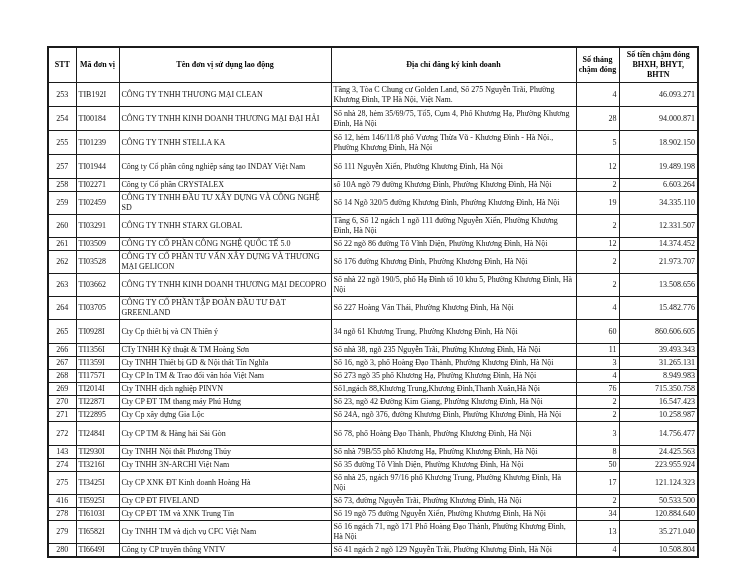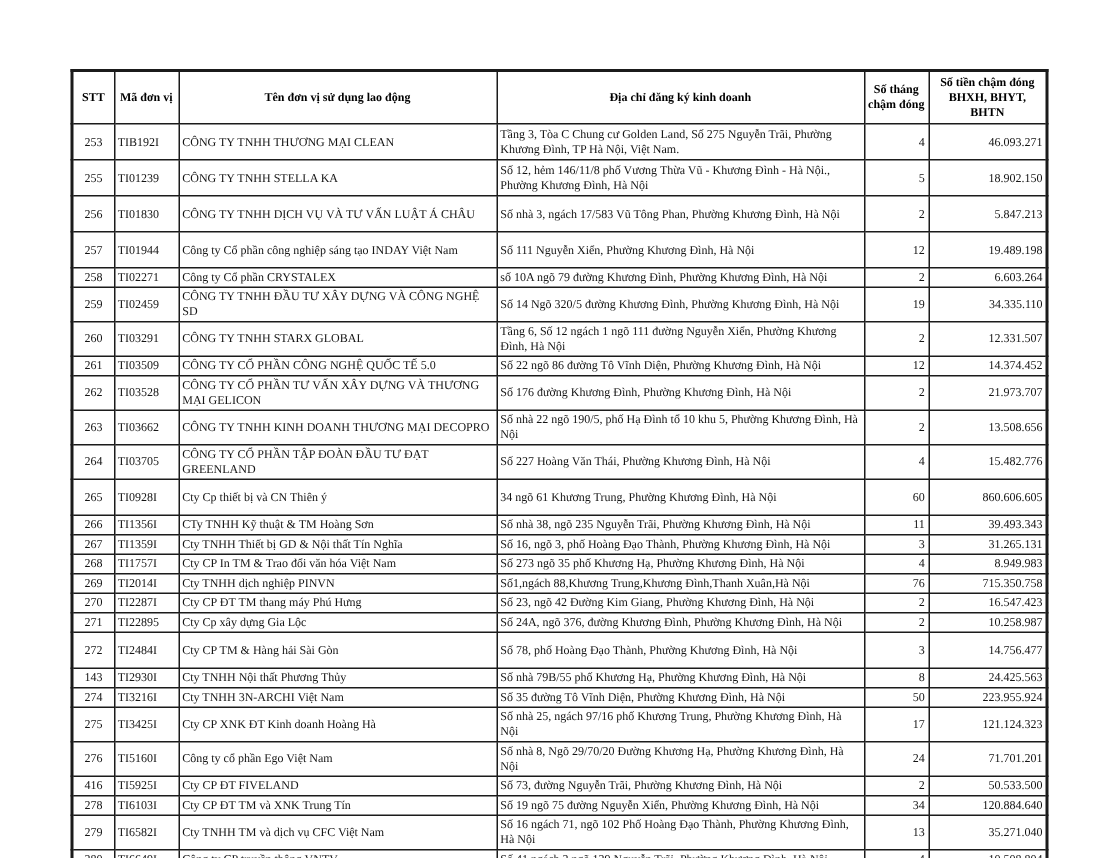--- a/index.html
+++ b/index.html
@@ -80,36 +80,36 @@
     <tbody>
         <tr>
           <td class="a-c">253</td>
           <td class="a-l">TIB192I</td>
           <td class="a-l">CÔNG TY TNHH THƯƠNG MẠI CLEAN</td>
           <td class="a-l">Tầng 3, Tòa C Chung cư Golden Land, Số 275 Nguyễn Trãi, Phường Khương Đình, TP Hà Nội, Việt Nam.</td>
           <td class="a-r">4</td>
           <td class="a-r">46.093.271</td>
         </tr>
         <tr>
+          <td class="a-c">254</td>
+          <td class="a-l">TI00184</td>
+          <td class="a-l">CÔNG TY TNHH KINH DOANH THƯƠNG MẠI ĐẠI HẢI</td>
+          <td class="a-l">Số nhà 28, hẻm 35/69/75, Tổ5, Cụm 4, Phố Khương Hạ, Phường Khương Đình, Hà Nội</td>
+          <td class="a-r">28</td>
+          <td class="a-r">94.000.871</td>
+        </tr>
+        <tr>
           <td class="a-c">255</td>
           <td class="a-l">TI01239</td>
           <td class="a-l">CÔNG TY TNHH STELLA KA</td>
           <td class="a-l">Số 12, hẻm 146/11/8 phố Vương Thừa Vũ - Khương Đình - Hà Nội., Phường Khương Đình, Hà Nội</td>
           <td class="a-r">5</td>
           <td class="a-r">18.902.150</td>
         </tr>
         <tr>
-          <td class="a-c">256</td>
-          <td class="a-l">TI01830</td>
-          <td class="a-l">CÔNG TY TNHH DỊCH VỤ VÀ TƯ VẤN LUẬT Á CHÂU</td>
-          <td class="a-l">Số nhà 3, ngách 17/583 Vũ Tông Phan, Phường Khương Đình, Hà Nội</td>
-          <td class="a-r">2</td>
-          <td class="a-r">5.847.213</td>
-        </tr>
-        <tr>
           <td class="a-c">257</td>
           <td class="a-l">TI01944</td>
           <td class="a-l">Công ty Cổ phần công nghiệp sáng tạo INDAY Việt Nam</td>
           <td class="a-l">Số 111 Nguyễn Xiển, Phường Khương Đình, Hà Nội</td>
           <td class="a-r">12</td>
           <td class="a-r">19.489.198</td>
         </tr>
         <tr>
           <td class="a-c">258</td>
           <td class="a-l">TI02271</td>
@@ -248,48 +248,40 @@
         </tr>
         <tr>
           <td class="a-c">275</td>
           <td class="a-l">TI3425I</td>
           <td class="a-l">Cty CP XNK ĐT Kinh doanh Hoàng Hà</td>
           <td class="a-l">Số nhà 25, ngách 97/16 phố Khương Trung, Phường Khương Đình, Hà Nội</td>
           <td class="a-r">17</td>
           <td class="a-r">121.124.323</td>
         </tr>
         <tr>
-          <td class="a-c">276</td>
-          <td class="a-l">TI5160I</td>
-          <td class="a-l">Công ty cổ phần Ego Việt Nam</td>
-          <td class="a-l">Số nhà 8, Ngõ 29/70/20 Đường Khương Hạ, Phường Khương Đình, Hà Nội</td>
-          <td class="a-r">24</td>
-          <td class="a-r">71.701.201</td>
-        </tr>
-        <tr>
           <td class="a-c">416</td>
           <td class="a-l">TI5925I</td>
           <td class="a-l">Cty CP ĐT FIVELAND</td>
           <td class="a-l">Số 73, đường Nguyễn Trãi, Phường Khương Đình, Hà Nội</td>
           <td class="a-r">2</td>
           <td class="a-r">50.533.500</td>
         </tr>
         <tr>
           <td class="a-c">278</td>
           <td class="a-l">TI6103I</td>
           <td class="a-l">Cty CP ĐT TM và XNK Trung Tín</td>
           <td class="a-l">Số 19 ngõ 75 đường Nguyễn Xiển, Phường Khương Đình, Hà Nội</td>
           <td class="a-r">34</td>
           <td class="a-r">120.884.640</td>
         </tr>
         <tr>
           <td class="a-c">279</td>
           <td class="a-l">TI6582I</td>
           <td class="a-l">Cty TNHH TM và dịch vụ CFC Việt Nam</td>
-          <td class="a-l">Số 16 ngách 71, ngõ 102 Phố Hoàng Đạo Thành, Phường Khương Đình, Hà Nội</td>
+          <td class="a-l">Số 16 ngách 71, ngõ 171 Phố Hoàng Đạo Thành, Phường Khương Đình, Hà Nội</td>
           <td class="a-r">13</td>
           <td class="a-r">35.271.040</td>
         </tr>
         <tr>
           <td class="a-c">280</td>
           <td class="a-l">TI6649I</td>
           <td class="a-l">Công ty CP truyền thông VNTV</td>
           <td class="a-l">Số 41 ngách 2 ngõ 129 Nguyễn Trãi, Phường Khương Đình, Hà Nội</td>
           <td class="a-r">4</td>
           <td class="a-r">10.508.804</td>

